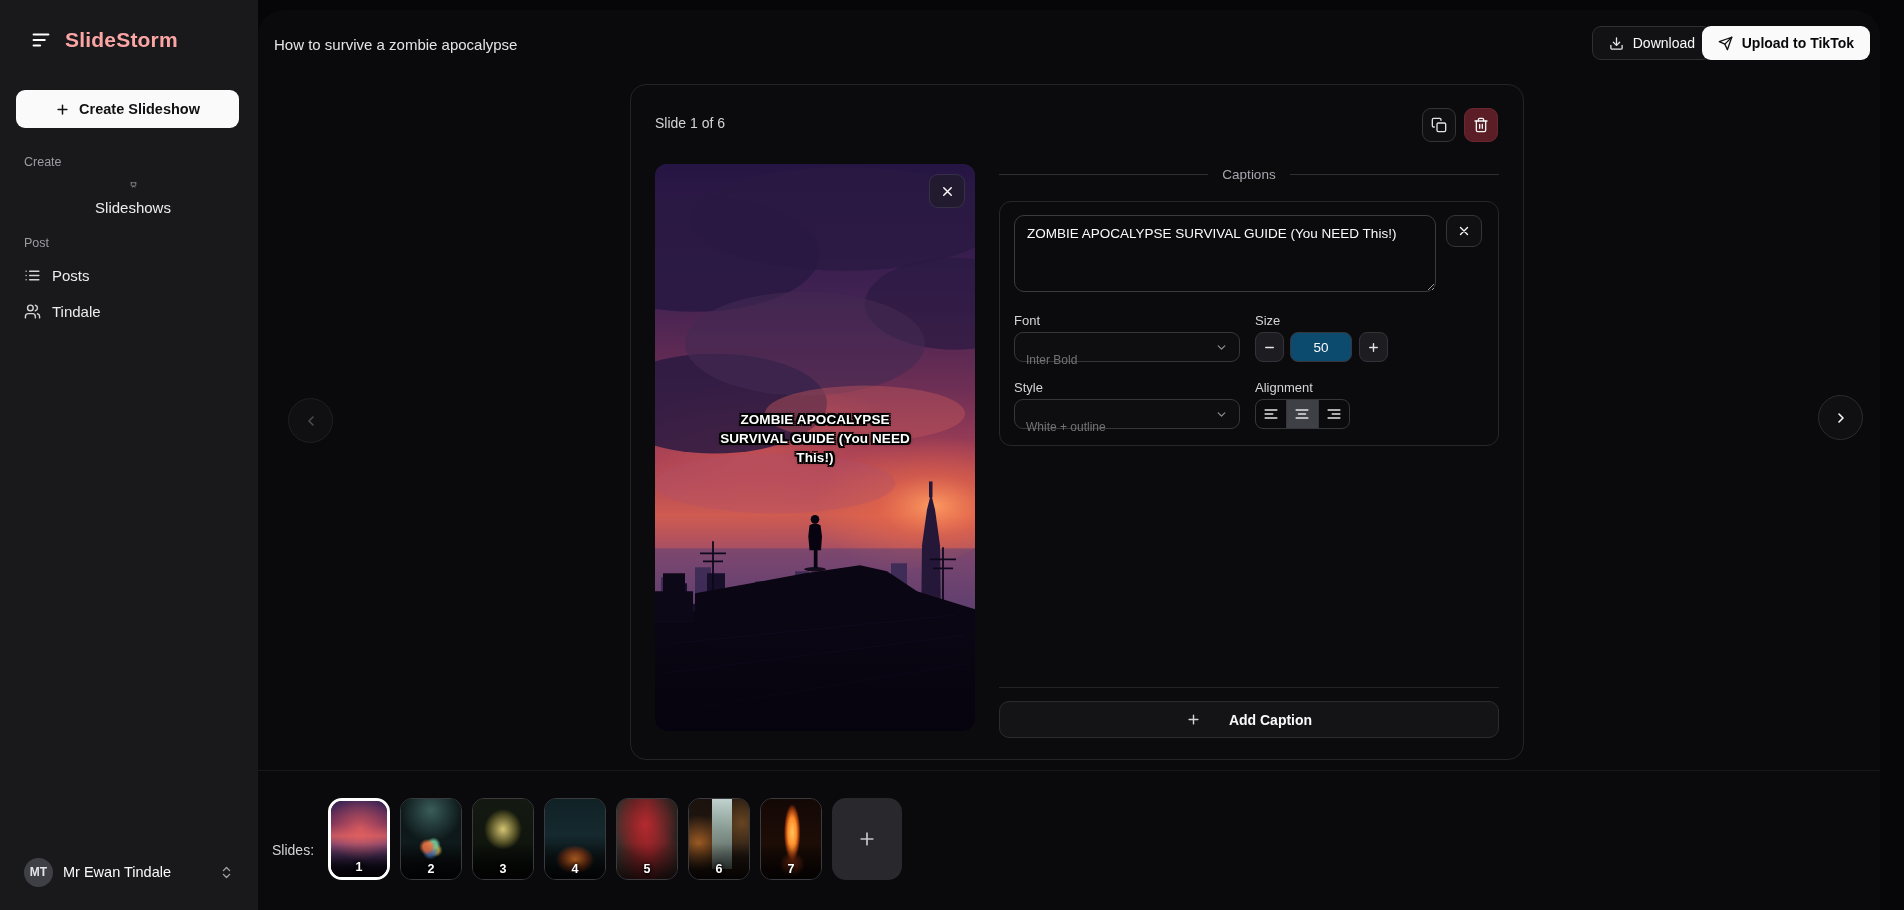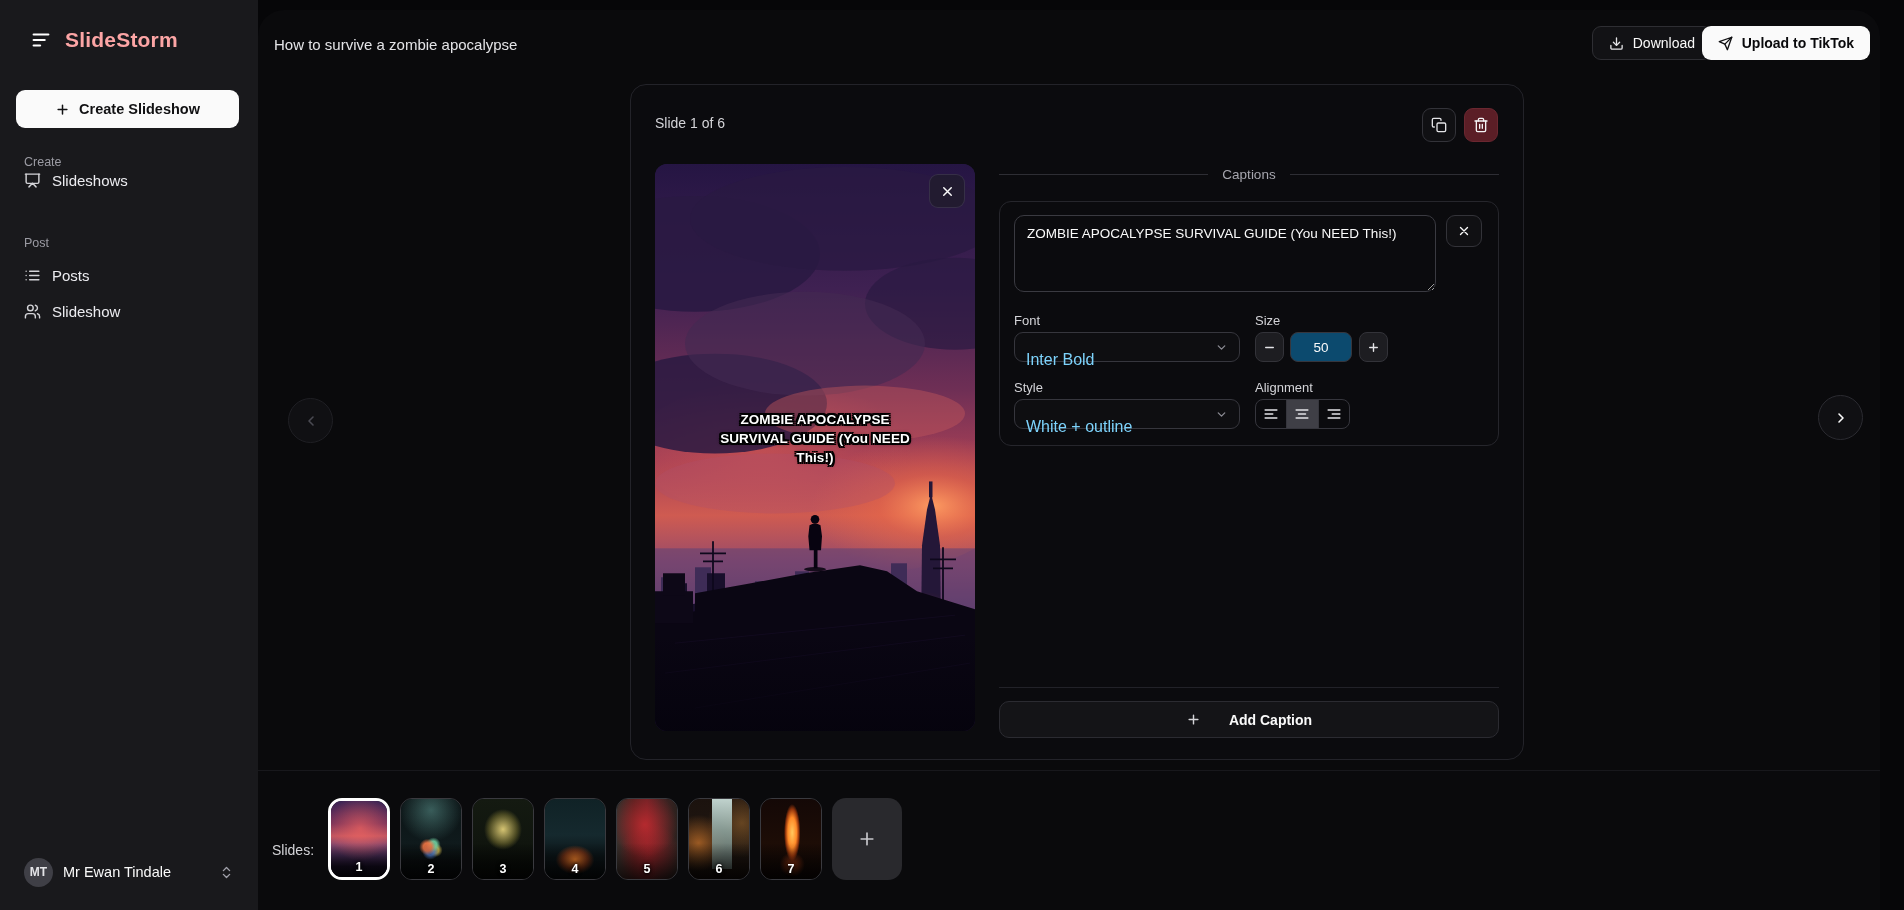--- a/index.html
+++ b/index.html
@@ -81,21 +81,21 @@
   .cap-textarea { position:absolute; left:14px; top:13px; width:422px; height:77px; background:transparent;
     border:1px solid #3a3a41; border-radius:10px; color:#fafafa; font-size:13.5px;
     font-family:"Liberation Sans", sans-serif; padding:9px 12px; resize:both; outline:none; line-height:1.4; }
   .cap-x { position:absolute; left:446px; top:13px; width:36px; height:32px; background:#101013;
     border:1px solid #333339; border-radius:9px; display:flex; align-items:center; justify-content:center;
     cursor:pointer; }
   .cap-x svg { width:14px; height:14px; stroke:#fafafa; }
   .field-label { position:absolute; color:#d4d4d8; font-size:13px; font-weight:500; }
   .select { position:absolute; height:30px; background:#0e0e11; border:1px solid #36363d; border-radius:9px;
     display:flex; align-items:center; justify-content:space-between; padding:0 11px; cursor:pointer; }
-  .select .val { color:#7dd3fc; font-size:16px; font-weight:500;margin-top:25px; }
+  .select .val { color:#737373; font-size:12px; font-weight:500;margin-top:25px; }
   .select svg { width:13px; height:13px; stroke:#8b8b93; }
   .stepper-btn { position:absolute; width:29px; height:30px; background:#1d1d21; border:1px solid #333339;
     border-radius:8px; display:flex; align-items:center; justify-content:center; cursor:pointer; }
   .stepper-btn svg { width:13px; height:13px; stroke:#e4e4e7; }
   .size-input { position:absolute; width:62px; height:30px; background:#0c4a6e; border:1px solid #36363d;
     border-radius:8px; color:#fafafa; font-size:13.5px; text-align:center; outline:none;
     font-family:"Liberation Sans", sans-serif; }
   .align-group { position:absolute; left:255px; top:197px; width:95px; height:30px; border:1px solid #36363d;
     border-radius:8px; overflow:hidden; display:flex; }
   .align-seg { flex:1; display:flex; align-items:center; justify-content:center; cursor:pointer; background:transparent; }
@@ -168,21 +168,21 @@
   </div>
 
   <button class="create-btn">
     <svg viewBox="0 0 24 24" fill="none" stroke-width="2.4" stroke-linecap="round">
         <path d="M5 12h14M12 5v14"></path>
       </svg>
     <span>Create Slideshow</span>
   </button>
 
   <div class="side-label" style="top:155px;">Create</div>
-  <div class="side-item" style="top:163px;">
+  <div class="side-item" style="top:182px;flex-direction:column;">
     <svg viewBox="0 0 24 24" fill="none" stroke-width="2" stroke-linecap="round" stroke-linejoin="round">
         <path d="M2 3h20"></path>
         <path d="M21 3v11a2 2 0 0 1-2 2H5a2 2 0 0 1-2-2V3"></path>
         <path d="m7 21 5-5 5 5"></path>
       </svg>
     <span>Slideshows</span>
   </div>
 
   <div class="side-label" style="top:236px;">Post</div>
   <div class="side-item" style="top:258px;">
@@ -192,21 +192,21 @@
       </svg>
     <span>Posts</span>
   </div>
   <div class="side-item" style="top:294px;">
     <svg viewBox="0 0 24 24" fill="none" stroke-width="2" stroke-linecap="round" stroke-linejoin="round">
         <path d="M16 21v-2a4 4 0 0 0-4-4H6a4 4 0 0 0-4 4v2"></path>
         <circle cx="9" cy="7" r="4"></circle>
         <path d="M22 21v-2a4 4 0 0 0-3-3.87"></path>
         <path d="M16 3.13a4 4 0 0 1 0 7.75"></path>
       </svg>
-    <span>Slideshow</span>
+    <span>Tindale</span>
   </div>
 
   <div class="user-row">
     <div class="avatar">MT</div>
     <span class="user-name">Mr Ewan Tindale</span>
     <svg viewBox="0 0 24 24" fill="none" stroke-width="2.2" stroke-linecap="round" stroke-linejoin="round">
         <path d="m7 15 5 5 5-5"></path>
         <path d="m7 9 5-5 5 5"></path>
       </svg>
   </div>

